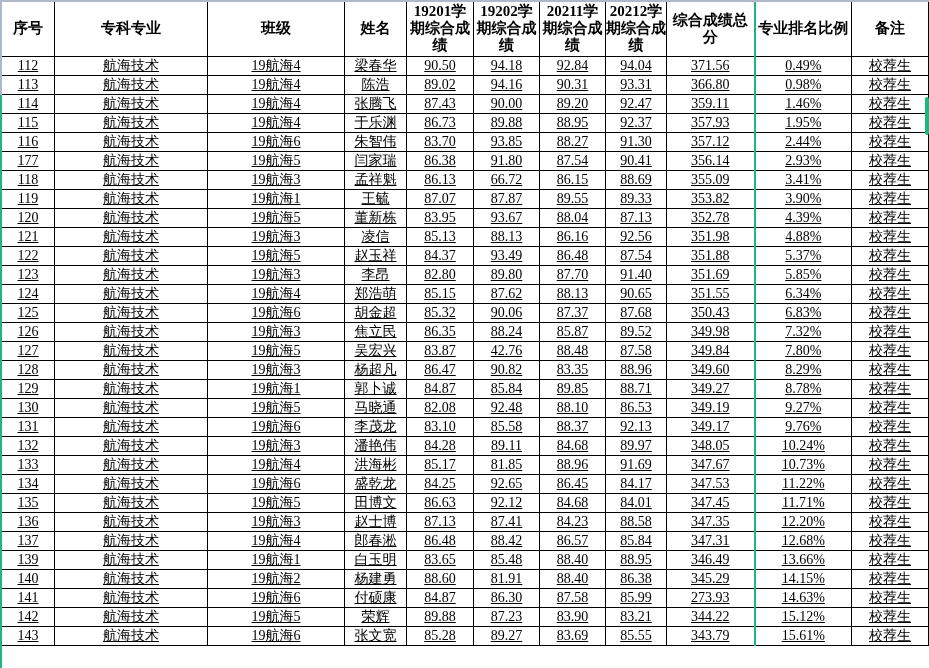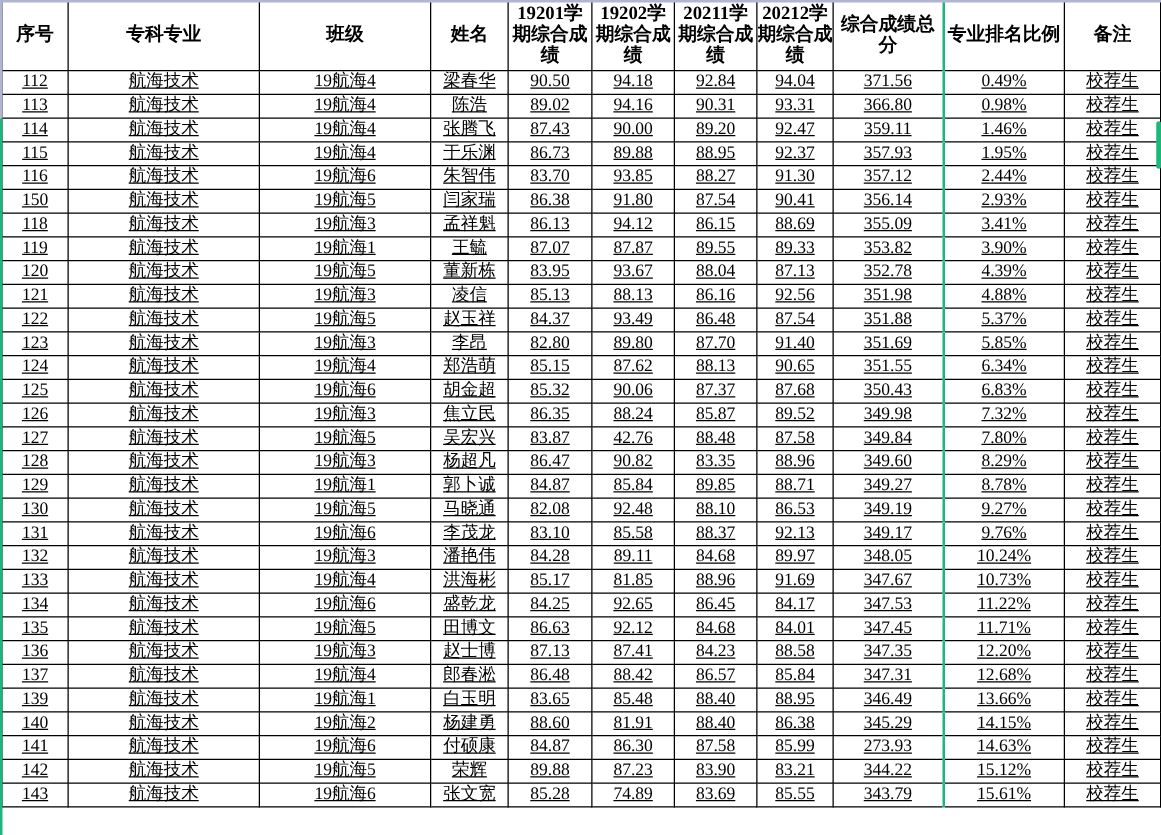--- a/index.html
+++ b/index.html
@@ -160,39 +160,39 @@
           <td class="c3">朱智伟</td>
           <td class="c4">83.70</td>
           <td class="c5">93.85</td>
           <td class="c6">88.27</td>
           <td class="c7">91.30</td>
           <td class="c8">357.12</td>
           <td class="c9">2.44%</td>
           <td class="c10">校荐生</td>
         </tr>
         <tr>
-          <td class="c0">150</td>
+          <td class="c0">177</td>
           <td class="c1">航海技术</td>
           <td class="c2">19航海5</td>
           <td class="c3">闫家瑞</td>
           <td class="c4">86.38</td>
           <td class="c5">91.80</td>
           <td class="c6">87.54</td>
           <td class="c7">90.41</td>
           <td class="c8">356.14</td>
           <td class="c9">2.93%</td>
           <td class="c10">校荐生</td>
         </tr>
         <tr>
           <td class="c0">118</td>
           <td class="c1">航海技术</td>
           <td class="c2">19航海3</td>
           <td class="c3">孟祥魁</td>
           <td class="c4">86.13</td>
-          <td class="c5">94.12</td>
+          <td class="c5">66.72</td>
           <td class="c6">86.15</td>
           <td class="c7">88.69</td>
           <td class="c8">355.09</td>
           <td class="c9">3.41%</td>
           <td class="c10">校荐生</td>
         </tr>
         <tr>
           <td class="c0">119</td>
           <td class="c1">航海技术</td>
           <td class="c2">19航海1</td>
@@ -490,21 +490,21 @@
           <td class="c8">344.22</td>
           <td class="c9">15.12%</td>
           <td class="c10">校荐生</td>
         </tr>
         <tr>
           <td class="c0">143</td>
           <td class="c1">航海技术</td>
           <td class="c2">19航海6</td>
           <td class="c3">张文宽</td>
           <td class="c4">85.28</td>
-          <td class="c5">74.89</td>
+          <td class="c5">89.27</td>
           <td class="c6">83.69</td>
           <td class="c7">85.55</td>
           <td class="c8">343.79</td>
           <td class="c9">15.61%</td>
           <td class="c10">校荐生</td>
         </tr>
       </tbody>
   </table>
 
 </div>

